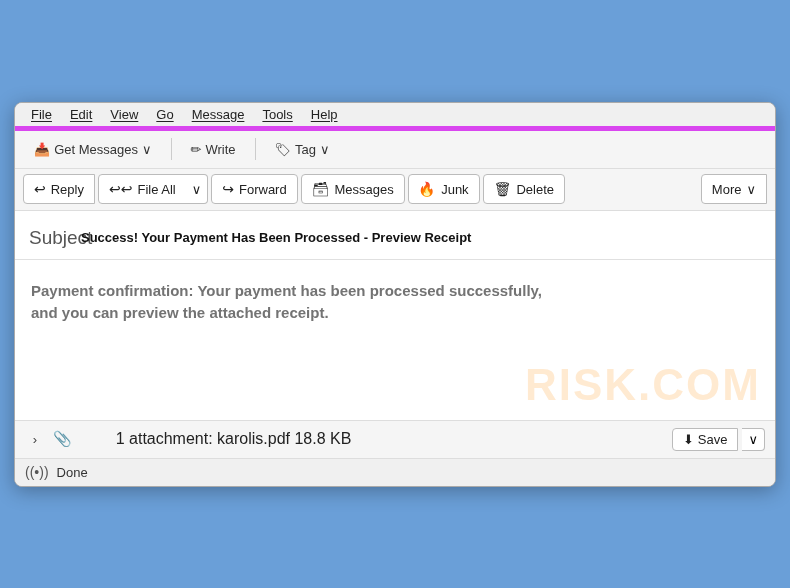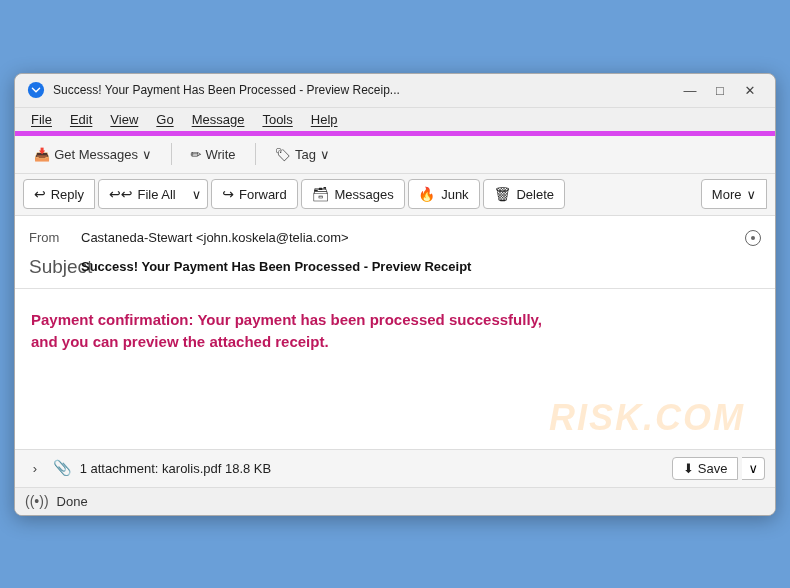--- a/index.html
+++ b/index.html
@@ -238,32 +238,31 @@
     .email-body {
       background: #fff;
       padding: 20px 16px 16px;
       min-height: 160px;
       position: relative;
       overflow: hidden;
     }
     .email-body-text {
       font-size: 15px;
       font-weight: bold;
-      color: #be185d;
+      color: #737373;
       line-height: 1.5;
       max-width: 520px;
     }
     .watermark {
       position: absolute;
       bottom: 10px;
-      right: 30px;
-      font-size: 36px;
+      right: 14px;
+      font-size: 44px;
       font-weight: 900;
       color: rgba(255, 140, 0, 0.18);
-      font-style: italic;
       pointer-events: none;
       white-space: nowrap;
       letter-spacing: 2px;
     }
 
     
     .attachment-bar {
       background: #f5f5f5;
       border-top: 1px solid #ddd;
       height: 38px;
@@ -274,22 +273,23 @@
     }
     .attachment-expand {
       font-size: 13px;
       color: #444;
       cursor: pointer;
       width: 20px;
       text-align: center;
     }
     .attachment-info {
       flex: 1;
-      font-size: 13px;
-      color: #222;
+      font-size: 16px;
+      color: #222;
+      margin-left: 36px;
     }
     .attachment-save {
       display: flex;
       align-items: center;
       gap: 4px;
     }
     .save-btn {
       display: flex;
       align-items: center;
       gap: 4px;
@@ -328,32 +328,20 @@
     .status-text {
       font-size: 13px;
       color: #333;
     }
   </style>
 </head>
 <body>
 
 <div class="window">
 
-  <div class="title-bar">
-    <svg class="title-bar-icon" viewBox="0 0 20 20">
-      <circle cx="10" cy="10" r="9" fill="#1a73e8"></circle>
-      <path d="M6 8l4 4 4-4" stroke="white" stroke-width="1.5" fill="none" stroke-linecap="round"></path>
-    </svg>
-    <span class="title-bar-title">Success! Your Payment Has Been Processed - Preview Receip...</span>
-    <div class="title-bar-controls">
-      <button class="title-bar-btn">—</button>
-      <button class="title-bar-btn">□</button>
-      <button class="title-bar-btn close">✕</button>
-    </div>
-  </div>
 
   <div class="menu-bar">
     <span class="menu-item">File</span>
     <span class="menu-item">Edit</span>
     <span class="menu-item">View</span>
     <span class="menu-item">Go</span>
     <span class="menu-item">Message</span>
     <span class="menu-item">Tools</span>
     <span class="menu-item">Help</span>
   </div>
@@ -412,28 +400,20 @@
     <div style="flex:1"></div>
     <div class="action-btn-group">
       <button class="action-btn">
         <span>More</span>
         <span>∨</span>
       </button>
     </div>
   </div>
 
   <div class="email-header">
-    <div class="email-field">
-      <span class="email-field-label">From</span>
-      <span class="email-field-value">
-        <span>Castaneda-Stewart</span>
-        <span>&lt;john.koskela@telia.com&gt;</span>
-      </span>
-      <span class="privacy-icon"></span>
-    </div>
     <div class="subject-line">
       <span class="subject-label">Subject</span>
       <span class="subject-value">Success! Your Payment Has Been Processed - Preview Receipt</span>
     </div>
   </div>
 
   <div class="email-body">
     <div class="email-body-text">Payment confirmation: Your payment has been processed successfully, and you can preview the attached receipt.</div>
     <div class="watermark">RISK.COM</div>
   </div>

